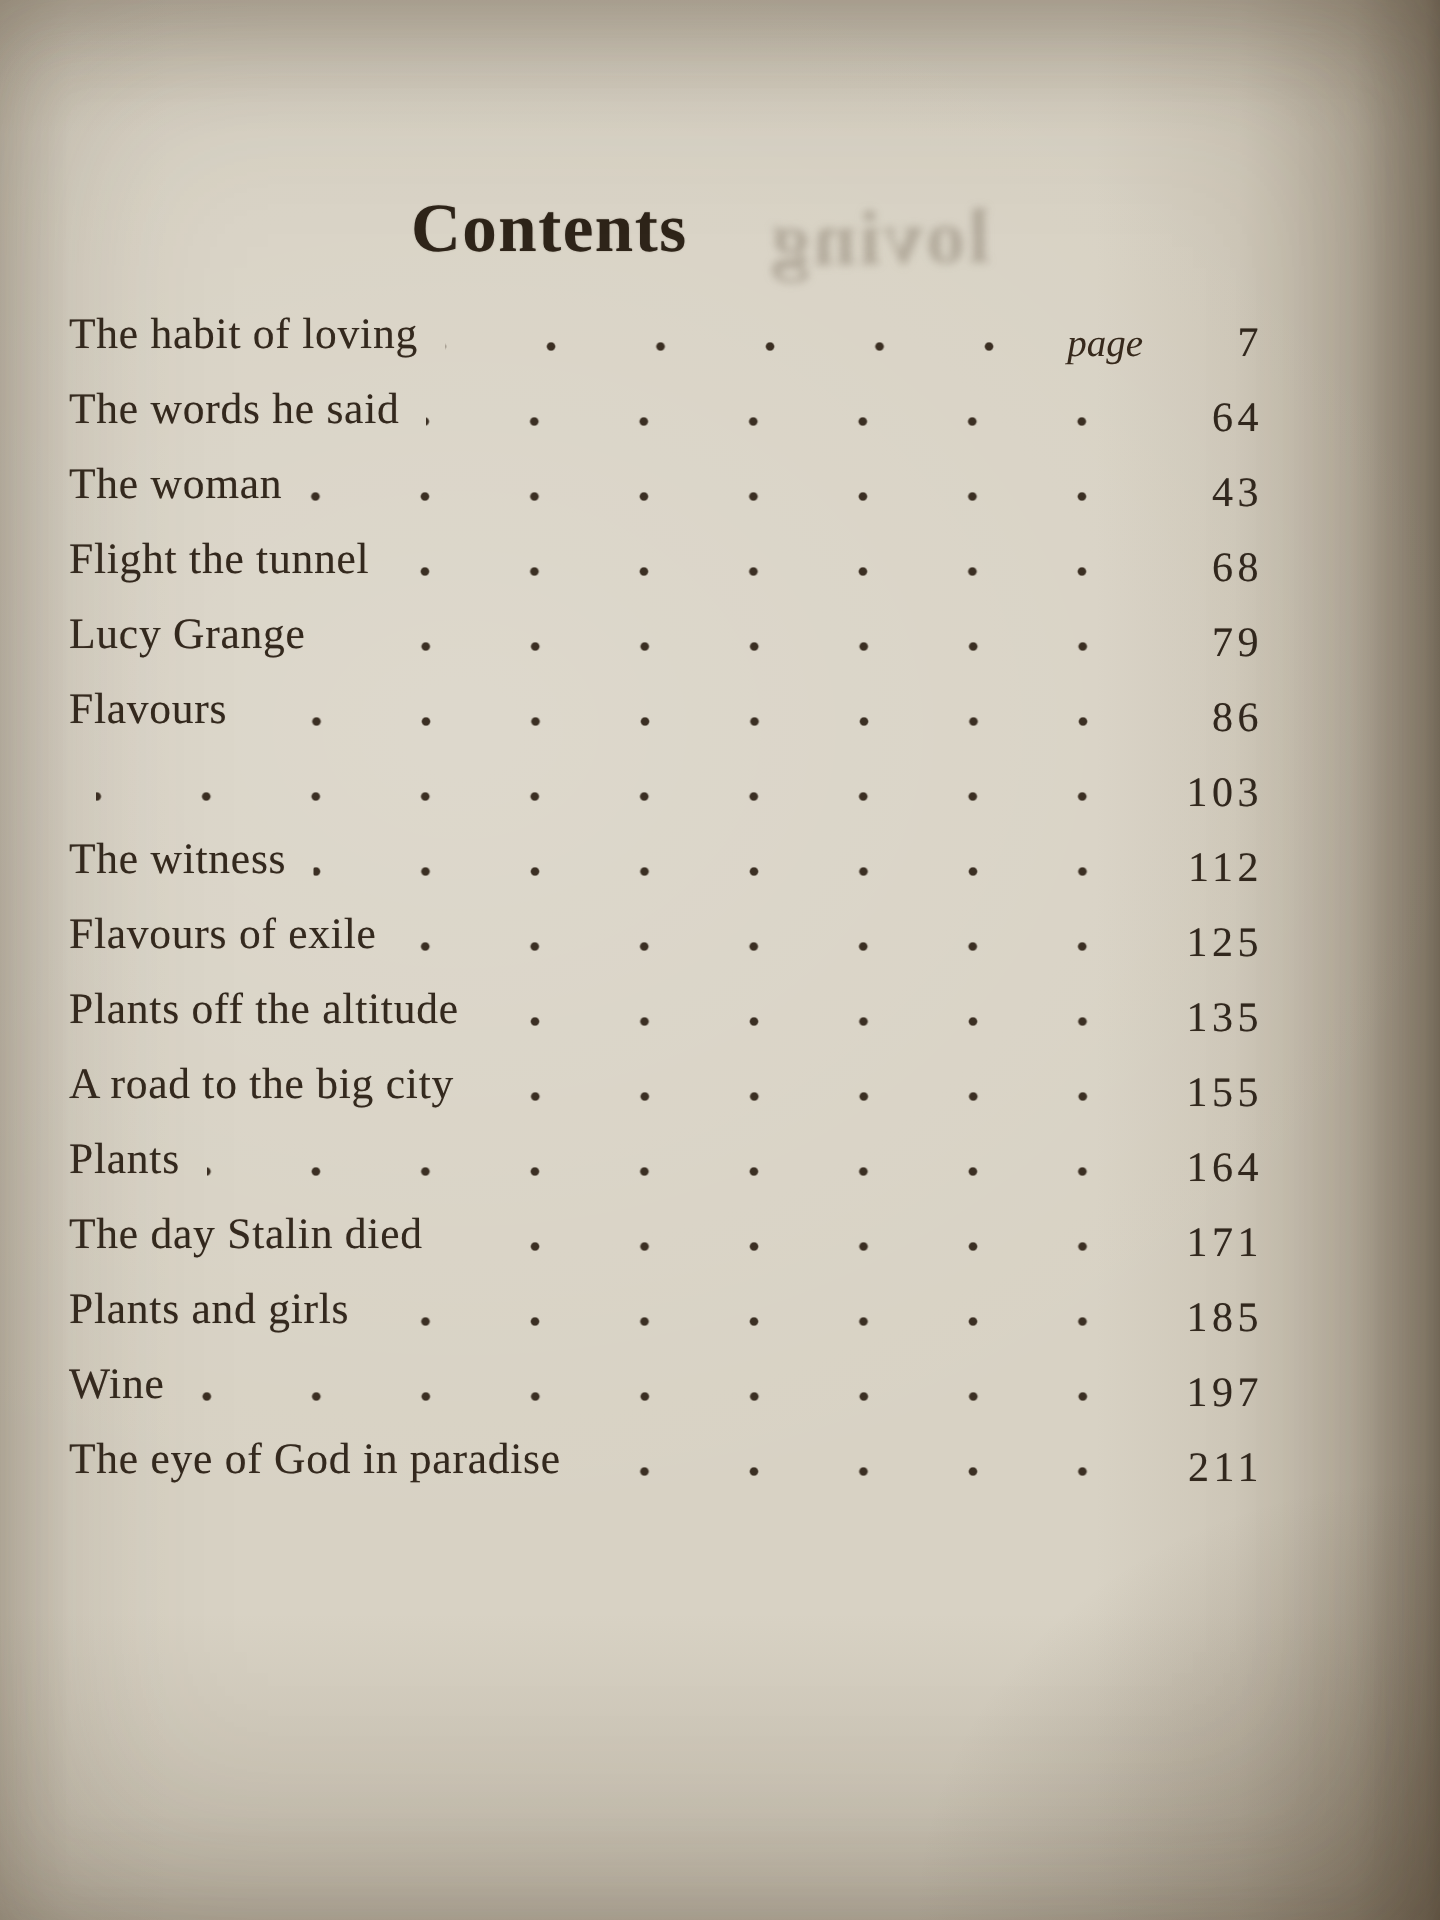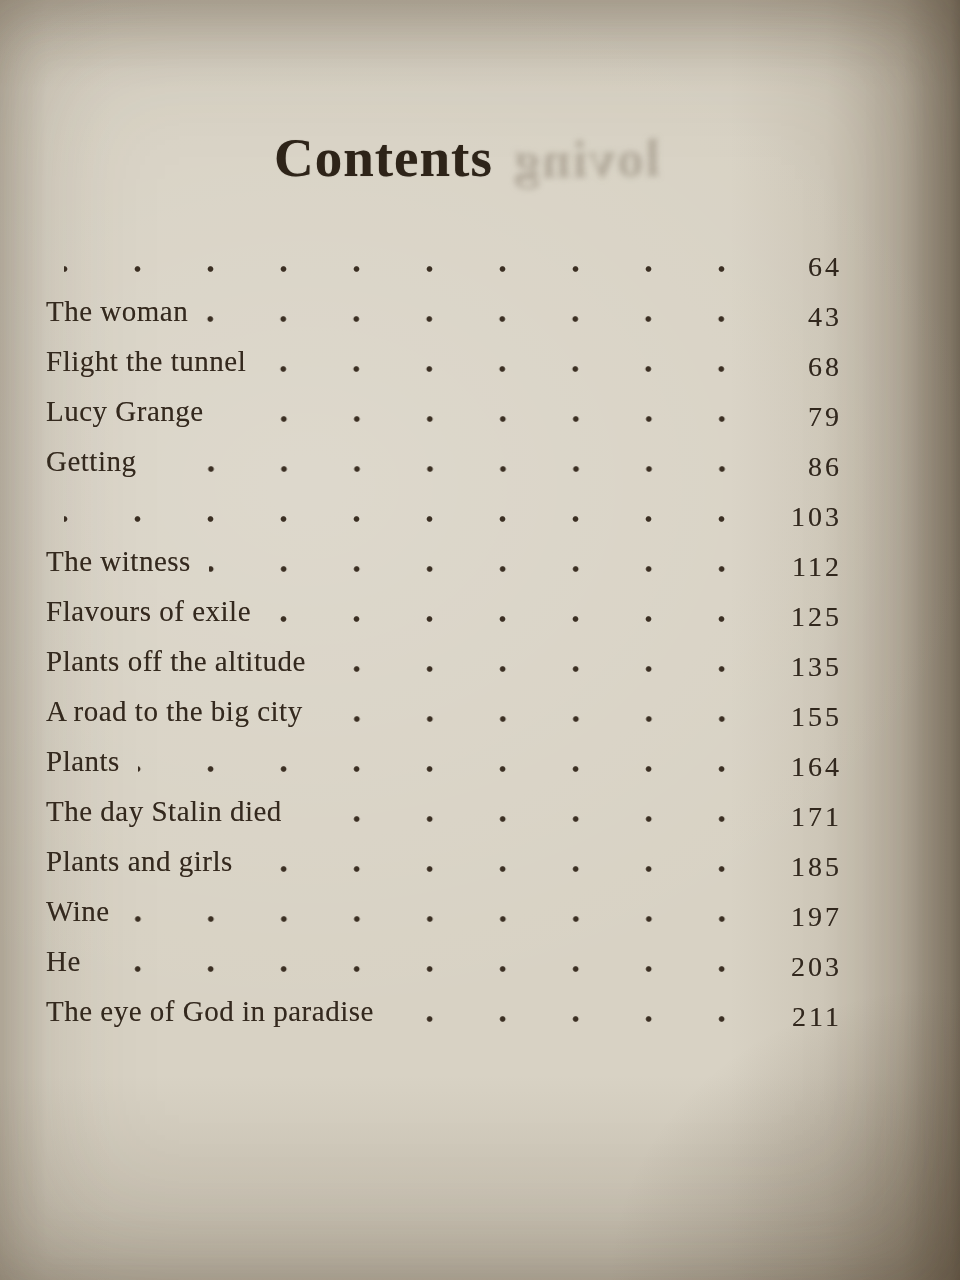--- a/index.html
+++ b/index.html
@@ -59,26 +59,26 @@
 
   .content {
     position: absolute;
     left: 46px;
     top: 126px;
     width: 796px;
     color: #32281e;
   }
 
   .page-title {
-    font-size: 55px;
+    font-size: 46px;
     line-height: 1.15;
     font-weight: 700;
     letter-spacing: 1px;
     color: #2e2419;
-    margin: 0 0 56px 228px;
+    margin: 0 0 28px 228px;
     text-shadow: 0 0 1px rgba(46,36,25,0.35);
   }
 
   .toc { width: 100%; }
 
   .row {
     display: flex;
     align-items: baseline;
     font-size: 29px;
     line-height: 33px;
@@ -127,20 +127,27 @@
 <body>
 
 <div class="paper"></div>
 
 <div class="ghost">loving</div>
 
 <div class="content">
   <h1 class="page-title">Contents</h1>
   <div class="toc">
       <div class="row">
+    <span class="title">The habit of loving</span>
+    <span class="leader"></span>
+    <span class="page-word">page</span>
+    <span class="num">7</span>
+  </div>
+      <div class="row">
+    <span class="title">The words he said</span>
     <span class="leader"></span>
 
     <span class="num">64</span>
   </div>
       <div class="row">
     <span class="title">The woman</span>
     <span class="leader"></span>
 
     <span class="num">43</span>
   </div>
@@ -150,21 +157,21 @@
 
     <span class="num">68</span>
   </div>
       <div class="row">
     <span class="title">Lucy Grange</span>
     <span class="leader"></span>
 
     <span class="num">79</span>
   </div>
       <div class="row">
-    <span class="title">Getting</span>
+    <span class="title">Flavours</span>
     <span class="leader"></span>
 
     <span class="num">86</span>
   </div>
       <div class="row">
     <span class="leader"></span>
 
     <span class="num">103</span>
   </div>
       <div class="row">
@@ -207,26 +214,20 @@
     <span class="title">Plants and girls</span>
     <span class="leader"></span>
 
     <span class="num">185</span>
   </div>
       <div class="row">
     <span class="title">Wine</span>
     <span class="leader"></span>
 
     <span class="num">197</span>
-  </div>
-      <div class="row">
-    <span class="title">He</span>
-    <span class="leader"></span>
-
-    <span class="num">203</span>
   </div>
       <div class="row">
     <span class="title">The eye of God in paradise</span>
     <span class="leader"></span>
 
     <span class="num">211</span>
   </div>
     </div>
 </div>
 

